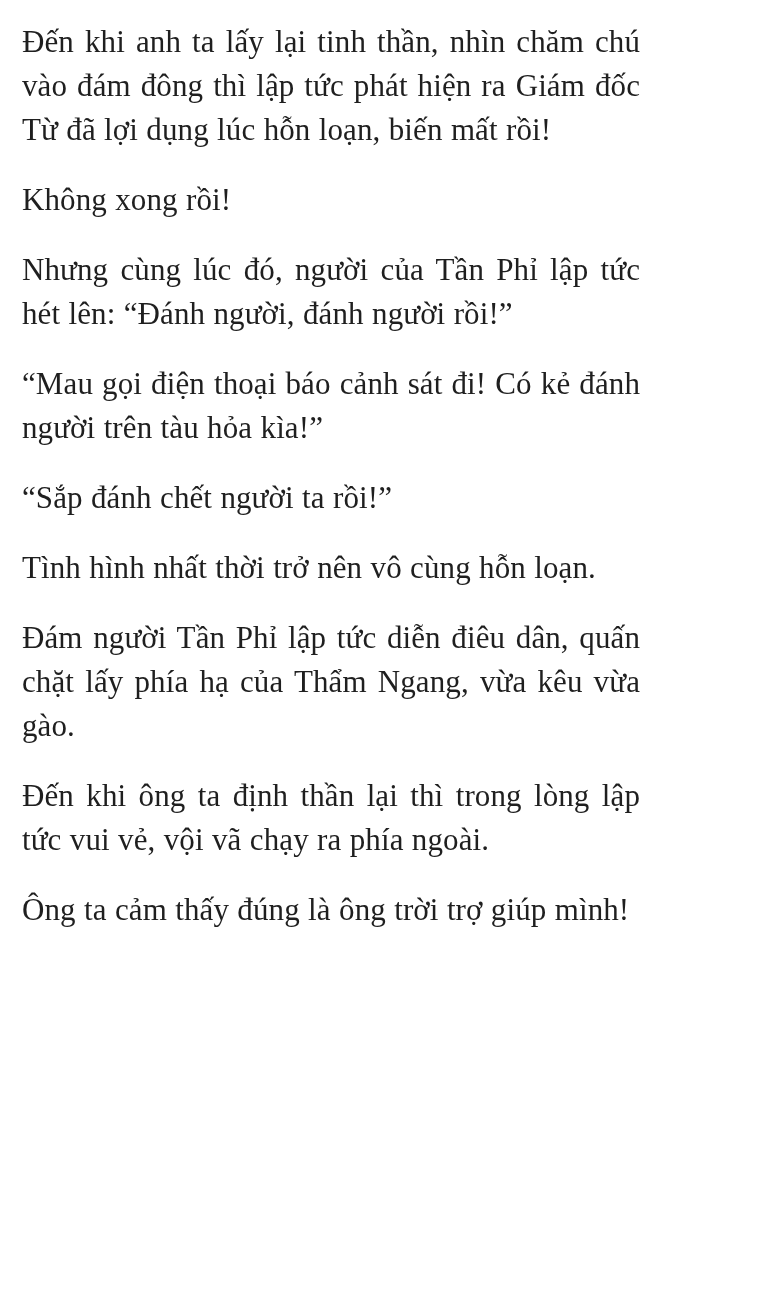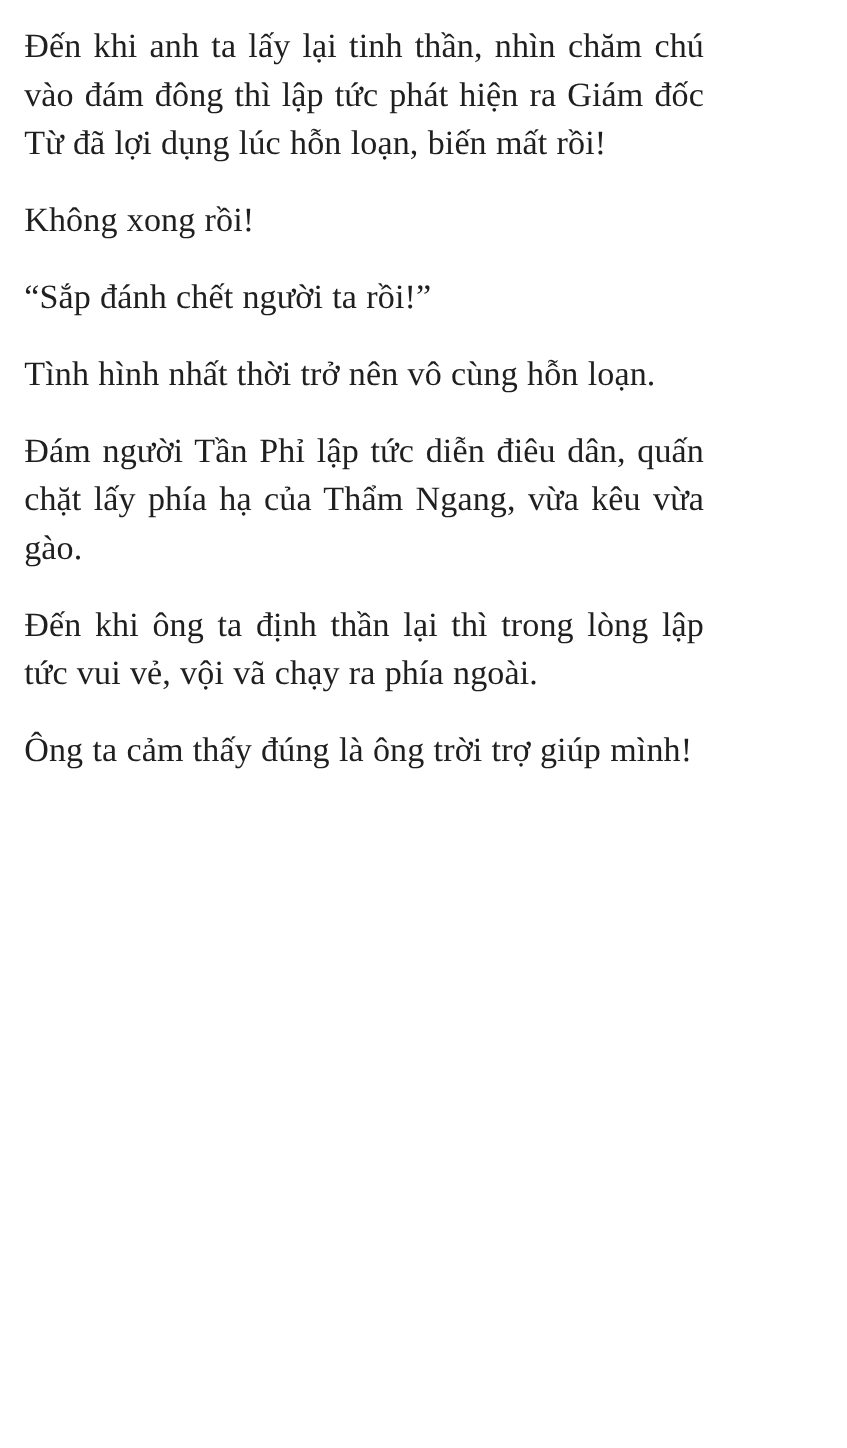--- a/index.html
+++ b/index.html
@@ -31,18 +31,20 @@
   .para:last-child {
     margin-bottom: 12px;
   }
 </style>
 </head>
 <body>
 
 <div class="reader">
   <p class="para">Đến khi anh ta lấy lại tinh thần, nhìn chăm chú vào đám đông thì lập tức phát hiện ra Giám đốc Từ đã lợi dụng lúc hỗn loạn, biến mất rồi!</p>
   <p class="para">Không xong rồi!</p>
+  <p class="para">Nhưng cùng lúc đó, người của Tần Phỉ lập tức hét lên: “Đánh người, đánh người rồi!”</p>
+  <p class="para">“Mau gọi điện thoại báo cảnh sát đi! Có kẻ đánh người trên tàu hỏa kìa!”</p>
   <p class="para">“Sắp đánh chết người ta rồi!”</p>
   <p class="para">Tình hình nhất thời trở nên vô cùng hỗn loạn.</p>
   <p class="para">Đám người Tần Phỉ lập tức diễn điêu dân, quấn chặt lấy phía hạ của Thẩm Ngang, vừa kêu vừa gào.</p>
   <p class="para">Đến khi ông ta định thần lại thì trong lòng lập tức vui vẻ, vội vã chạy ra phía ngoài.</p>
   <p class="para">Ông ta cảm thấy đúng là ông trời trợ giúp mình!</p>
 </div>
 
 </body></html>

